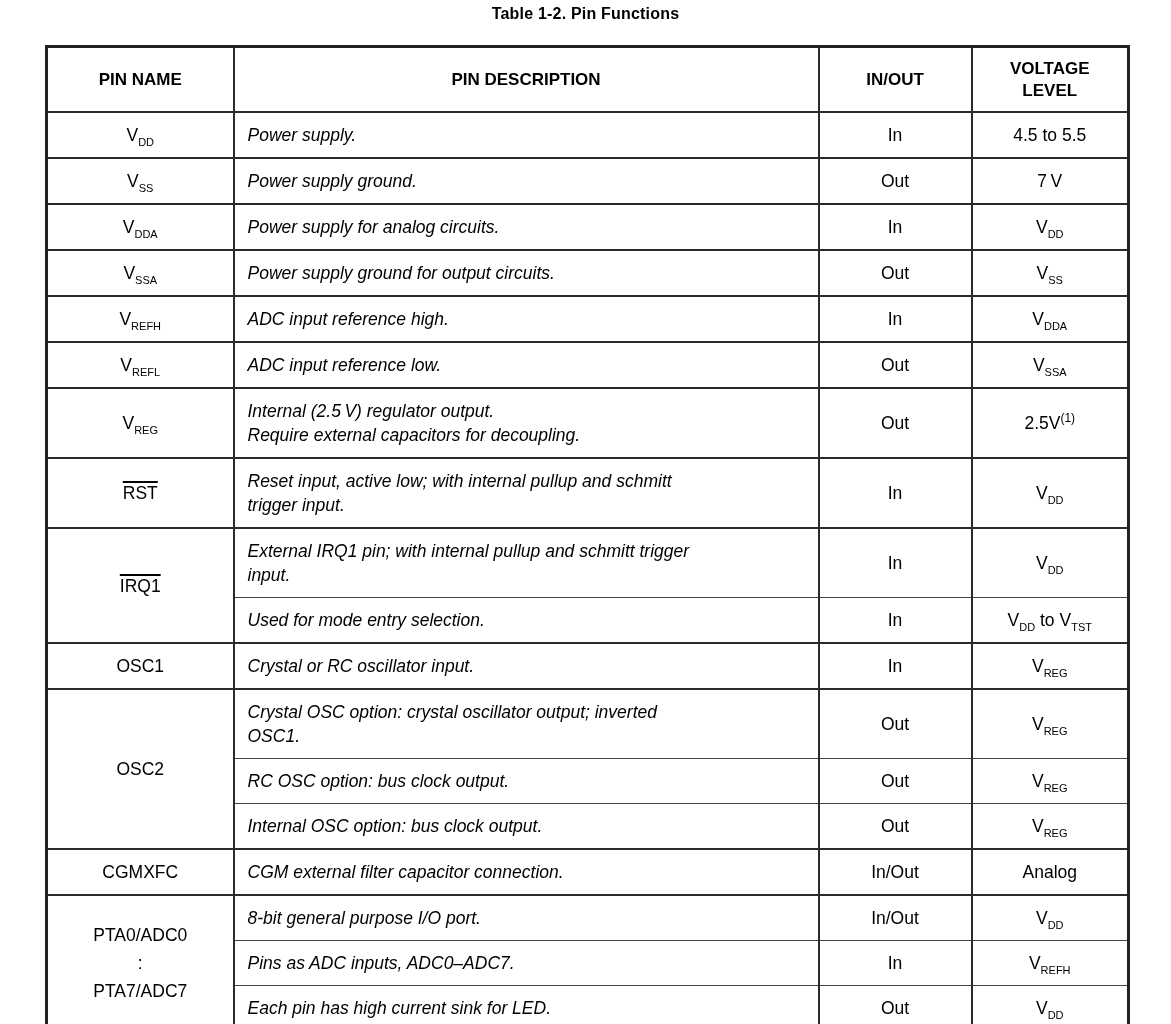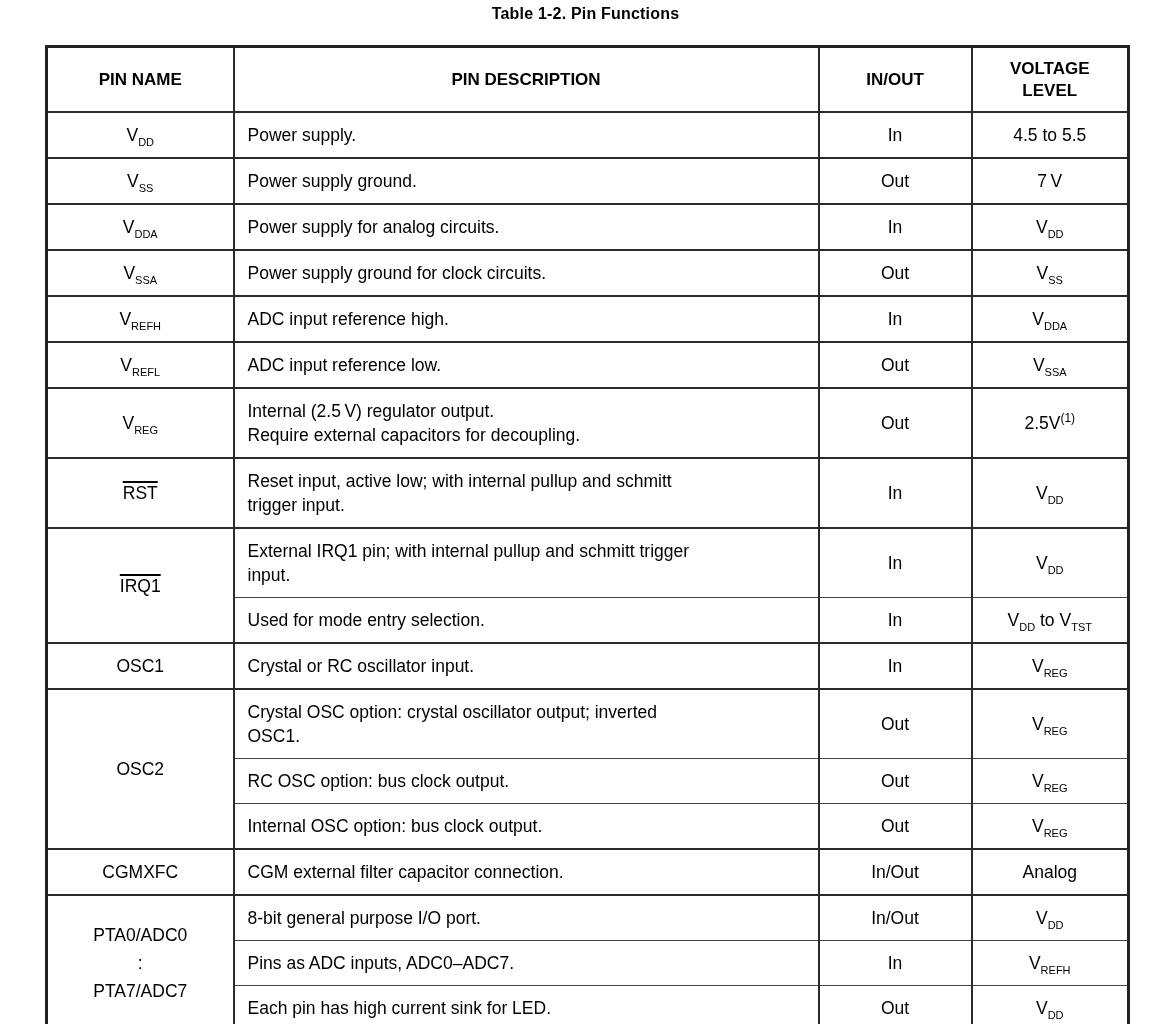--- a/index.html
+++ b/index.html
@@ -11,21 +11,21 @@
              border-collapse:collapse;table-layout:fixed;
              border:3px solid #222;}
   th,td{border-left:2px solid #2b2b2b;border-right:2px solid #2b2b2b;
         border-top:2px solid #2b2b2b;border-bottom:none;
         vertical-align:middle;color:#000;}
   th{height:63px;font-size:17px;font-weight:bold;text-align:center;line-height:22px;padding:0;}
   .vl{display:inline-block;max-width:100px;line-height:22px;}
   td{font-size:17.5px;}
   td.pin{text-align:center;line-height:28px;padding:0 4px;}
   td.io,td.volt{text-align:center;padding:0 4px;}
-  td.desc{text-align:left;padding:10px 13px;}
+  td.desc{text-align:left;padding:10px 13px;font-style:italic;}
   td.desc div{line-height:24px;}
   tr.sub td{border-top:1.5px solid #444;}
   sub{font-size:11px;line-height:0;}
   sup{font-size:12px;line-height:0;}
   .ov{text-decoration:overline;text-decoration-thickness:1.5px;}
 </style>
 </head>
 <body>
 
 <div class="page">
@@ -67,21 +67,21 @@
           <td class="pin" rowspan="1"><span>V</span><sub>DDA</sub></td>
           <td class="desc">
             <div>Power supply for analog circuits.</div>
           </td>
           <td class="io">In</td>
           <td class="volt"><span>V</span><sub>DD</sub></td>
         </tr>
         <tr>
           <td class="pin" rowspan="1"><span>V</span><sub>SSA</sub></td>
           <td class="desc">
-            <div>Power supply ground for clock circuits.</div>
+            <div>Power supply ground for output circuits.</div>
           </td>
           <td class="io">Out</td>
           <td class="volt"><span>V</span><sub>SS</sub></td>
         </tr>
         <tr>
           <td class="pin" rowspan="1"><span>V</span><sub>REFH</sub></td>
           <td class="desc">
             <div>ADC input reference high.</div>
           </td>
           <td class="io">In</td>

